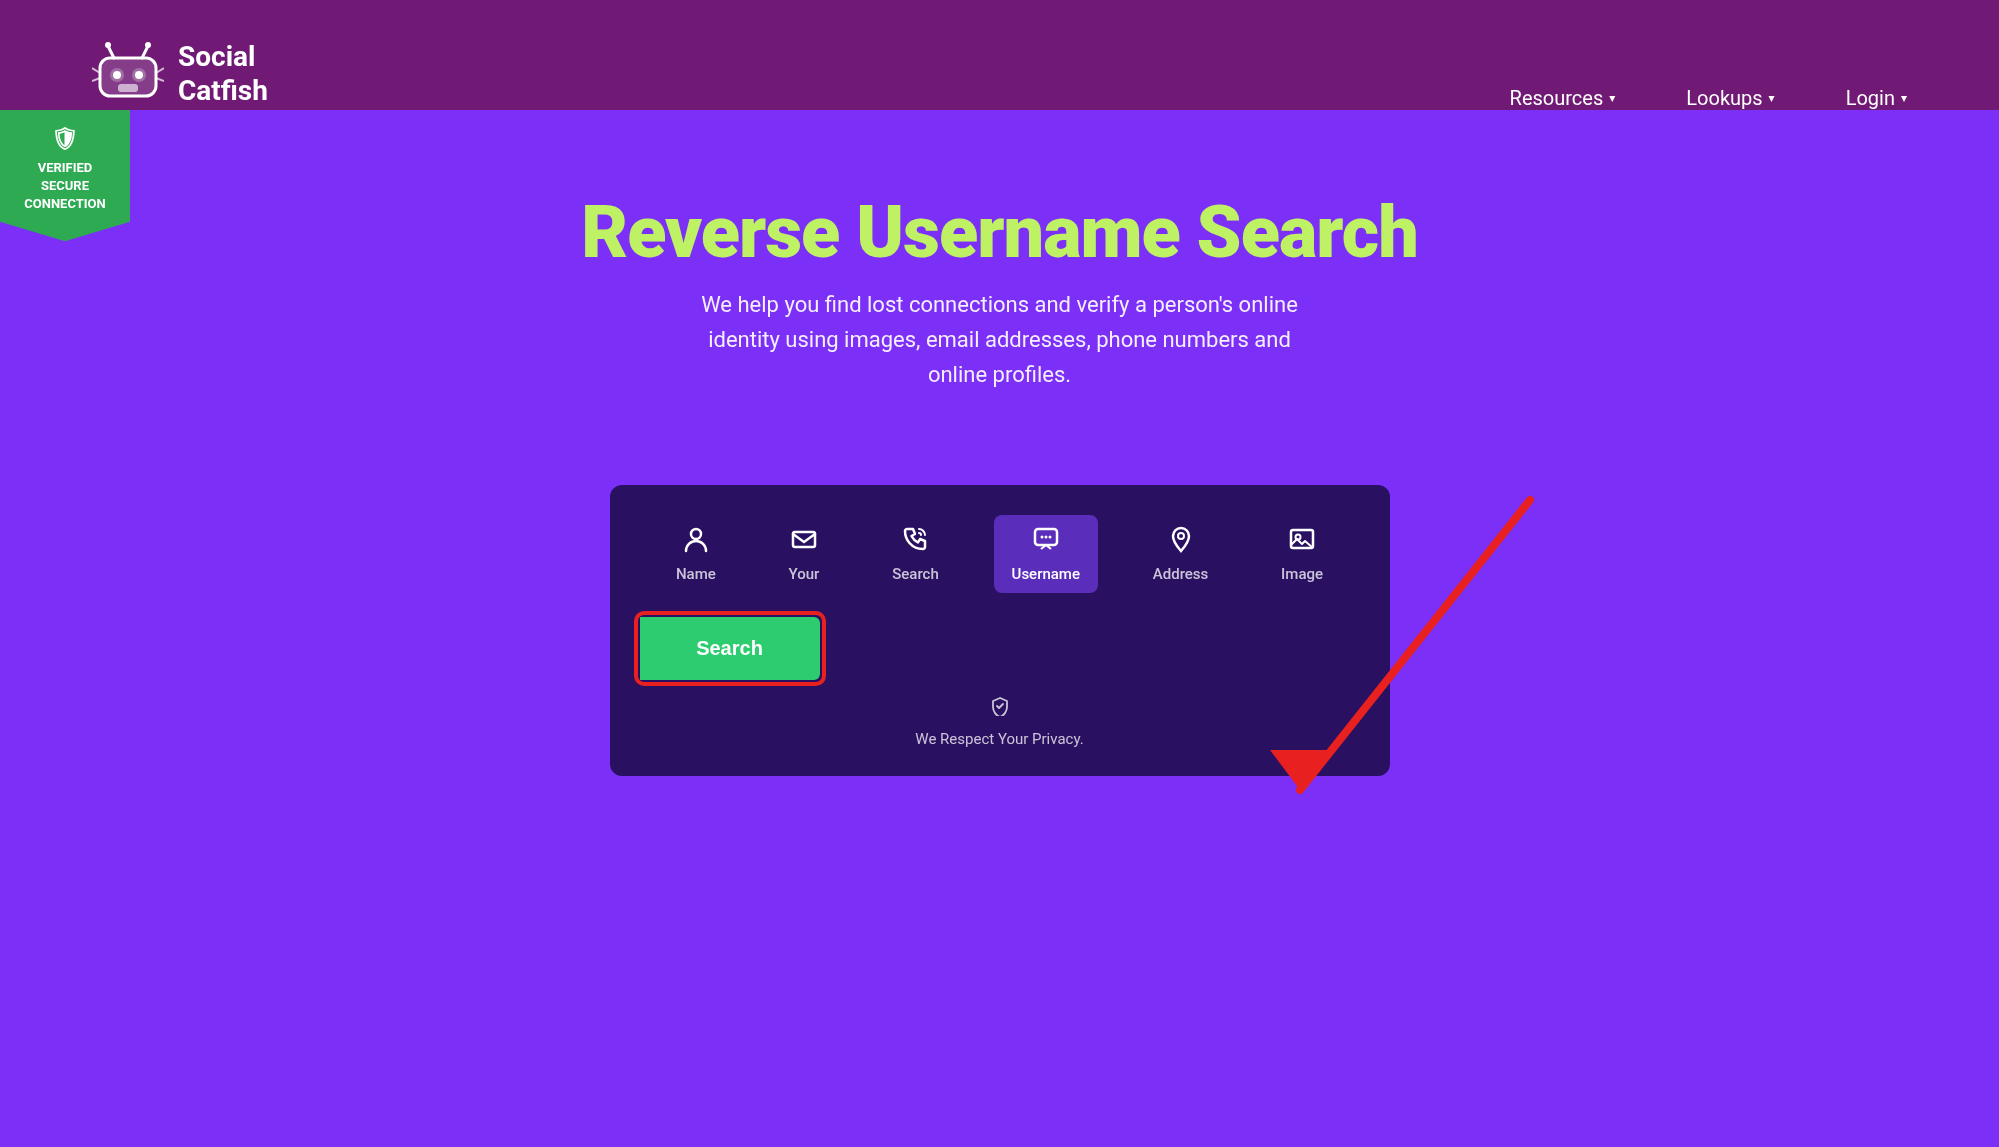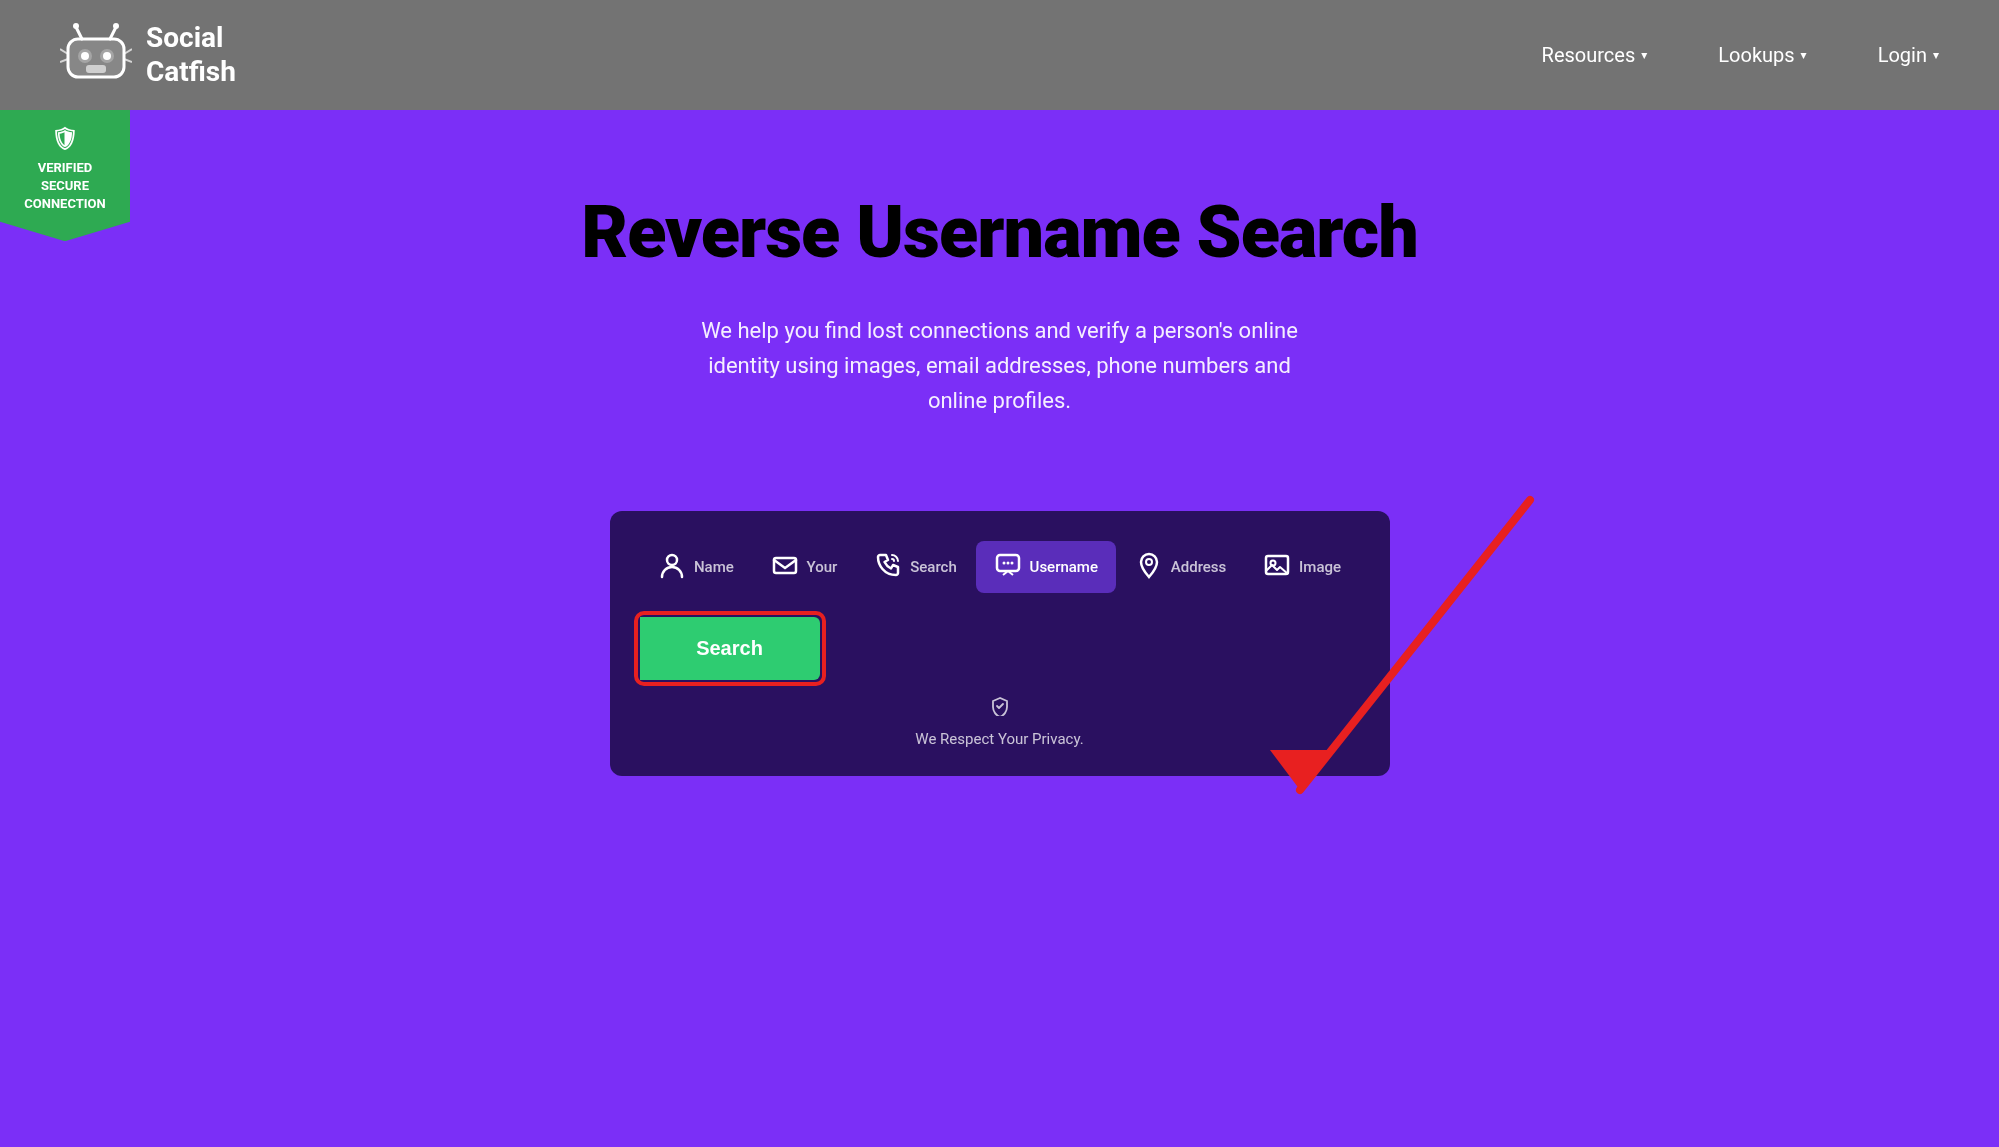--- a/index.html
+++ b/index.html
@@ -5,25 +5,25 @@
     * { margin: 0; padding: 0; box-sizing: border-box; }
     body {
       font-family: -apple-system, BlinkMacSystemFont, 'Segoe UI', Roboto, sans-serif;
       background: #7b2ff7;
       min-height: 1147px;
       overflow-x: hidden;
     }
 
     
     .header {
-      background: #737373;
-      display: flex;
-      align-items: center;
+      background: #701a75;
+      display: flex;
+      align-items: flex-end;
       justify-content: space-between;
-      padding: 0 60px;
+      padding: 0 92px;
       height: 110px;
     }
     .logo-area {
       display: flex;
       align-items: center;
       gap: 14px;
     }
     .logo-icon {
       width: 72px;
       height: 72px;
@@ -77,24 +77,24 @@
 
     
     .hero {
       background: #7b2ff7;
       padding: 80px 20px 60px;
       text-align: center;
       position: relative;
       min-height: 1037px;
     }
     .hero-title {
-      color: #000000;
+      color: #bef264;
       font-size: 72px;
       font-weight: 900;
-      margin-bottom: 38px;
+      margin-bottom: 12px;
       letter-spacing: -1px;
     }
     .hero-subtitle {
       color: rgba(255,255,255,0.92);
       font-size: 22px;
       line-height: 1.6;
       max-width: 600px;
       margin: 0 auto 92px;
     }
 
@@ -109,21 +109,21 @@
     }
 
     
     .search-tabs {
       display: flex;
       justify-content: space-around;
       margin-bottom: 24px;
     }
     .tab-item {
       display: flex;
-      flex-direction: row;
+      flex-direction: column;
       align-items: center;
       gap: 8px;
       color: rgba(255,255,255,0.75);
       font-size: 16px;
       cursor: pointer;
       padding: 10px 18px;
       border-radius: 8px;
       transition: background 0.2s;
     }
     .tab-item.active {

